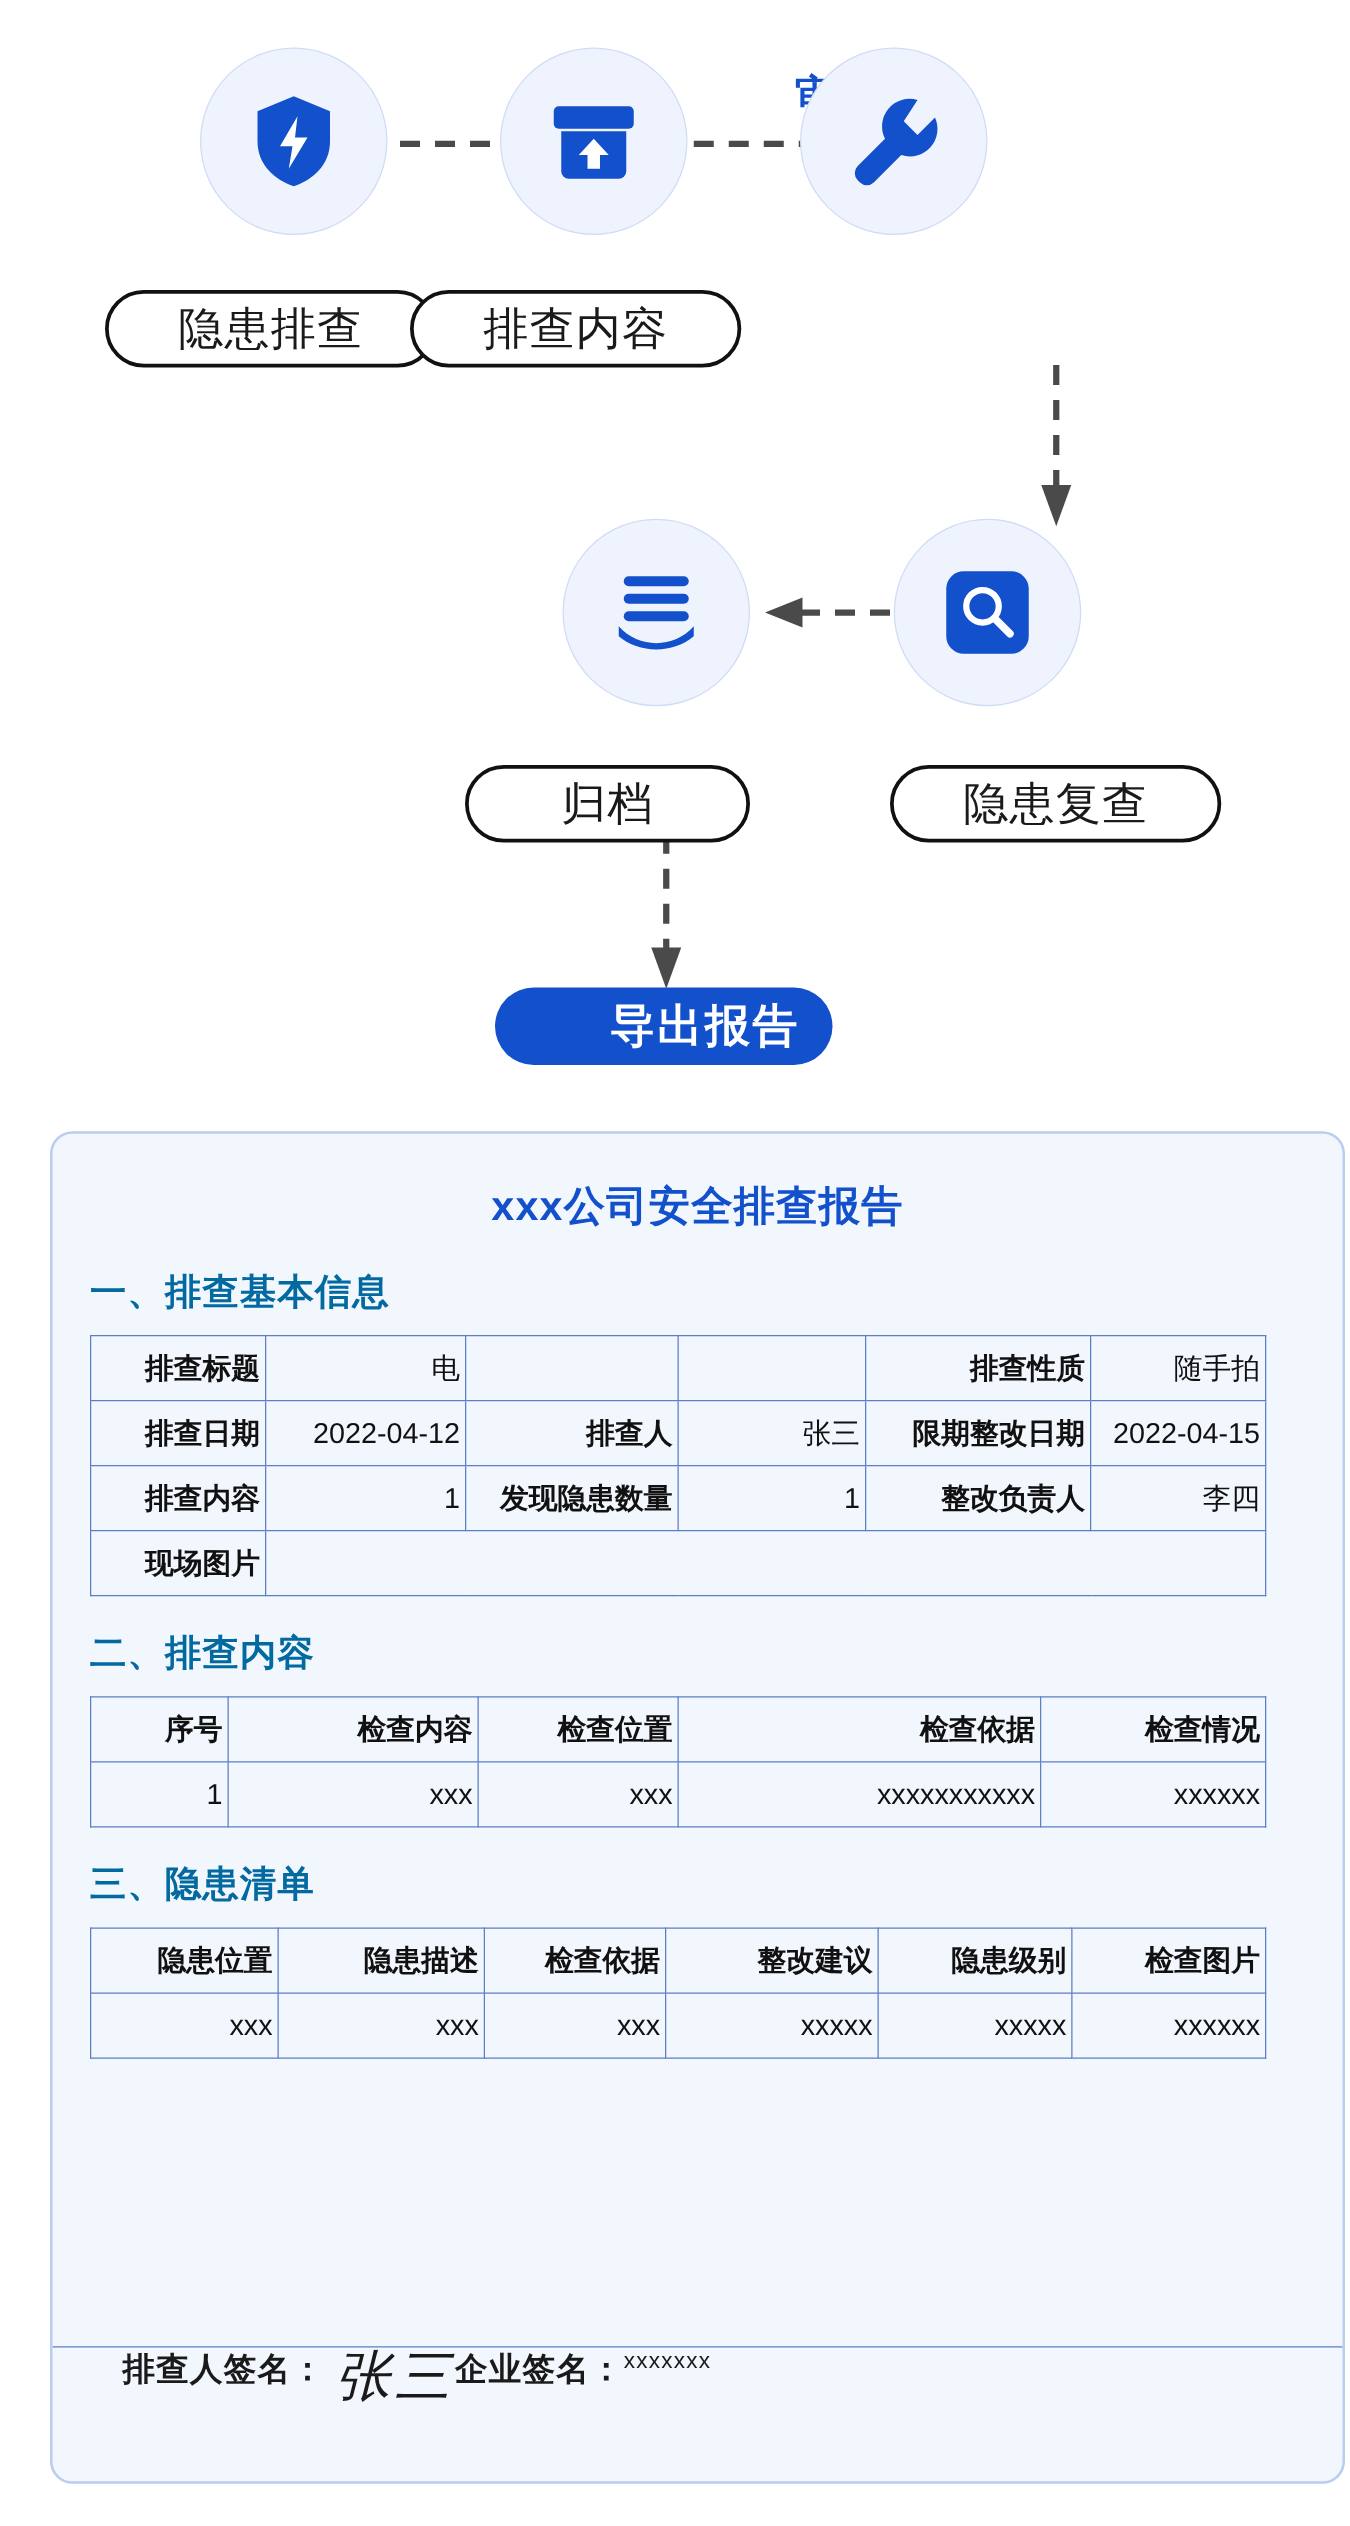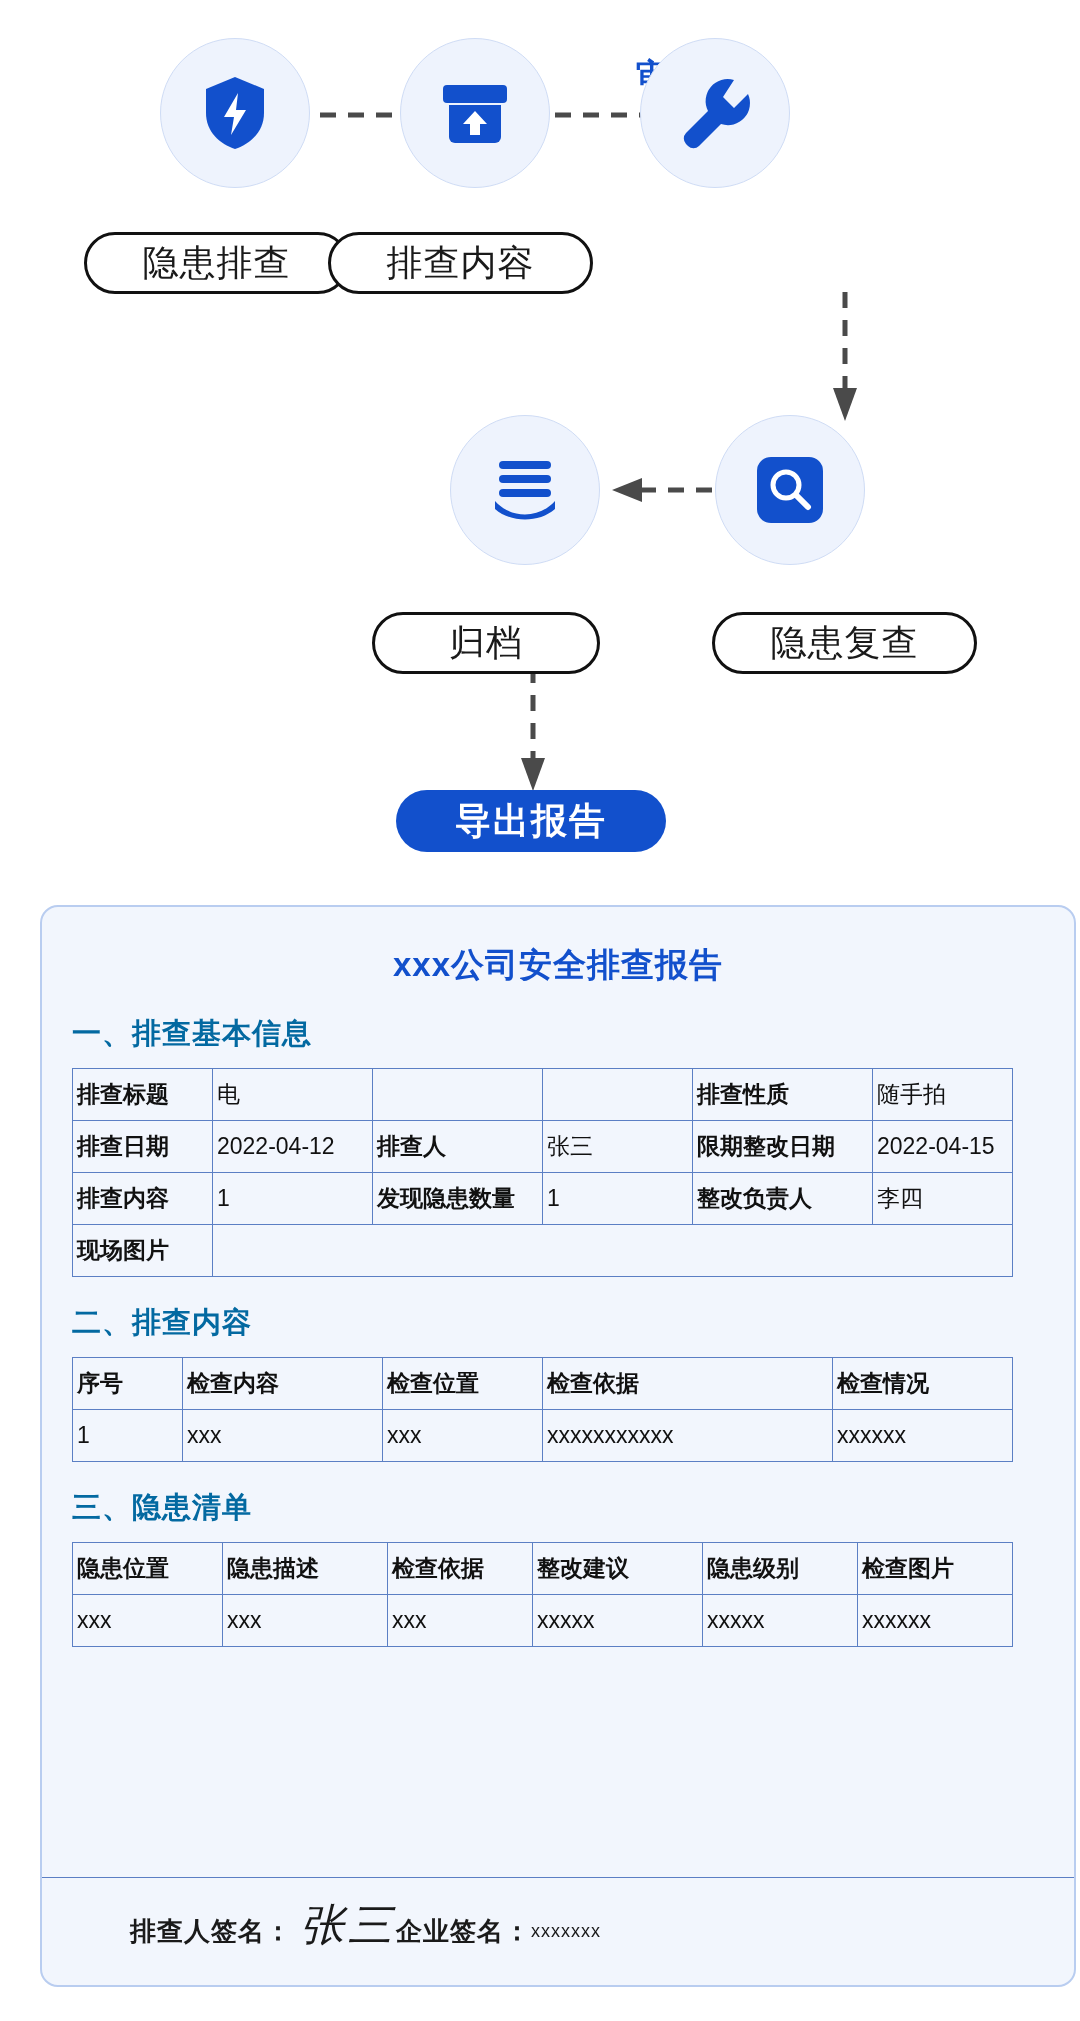--- a/index.html
+++ b/index.html
@@ -56,21 +56,21 @@
   }
 
   .pill-primary {
     position: absolute;
     height: 62px;
     border-radius: 34px;
     background: #1250cc;
     color: #ffffff;
     display: flex;
     align-items: center;
-    justify-content: center;
+    justify-content: flex-end;
     font-size: 36px;
     font-weight: bold;
     letter-spacing: 2px;
     box-sizing: border-box;
     white-space: nowrap;
     padding: 0 26px;
   }
 
   .arrow-label {
     position: absolute;
@@ -114,43 +114,42 @@
 
   table.grid {
     border-collapse: collapse;
     width: 940px;
     margin: 0 0 0 30px;
     table-layout: fixed;
   }
   table.grid td {
     border: 1px solid #5b7fc4;
     height: 52px;
-    text-align: left;
+    text-align: right;
     font-size: 23px;
     color: #111;
     padding: 2px 4px;
     box-sizing: border-box;
     word-break: break-all;
   }
   td.hd { font-weight: bold; }
   td.tall { height: 86px; }
   td.tall-left { height: 86px; font-weight: bold; margin-left: 20px; }
   td.row-tall { height: 96px; }
 
   .sign-row {
     position: absolute;
     left: 0;
     bottom: 0;
     width: 100%;
     height: 108px;
     border-top: 1px solid #5b7fc4;
     box-sizing: border-box;
     display: flex;
-    align-items: center;
-    padding-left: 32px;
+    align-items: flex-start;
   }
   .sign-label {
     font-size: 26px;
     font-weight: bold;
     margin-left: 56px;
     letter-spacing: 1px;
   }
   .sign-value-script {
     font-family: "Liberation Serif", serif;
     font-size: 44px;

